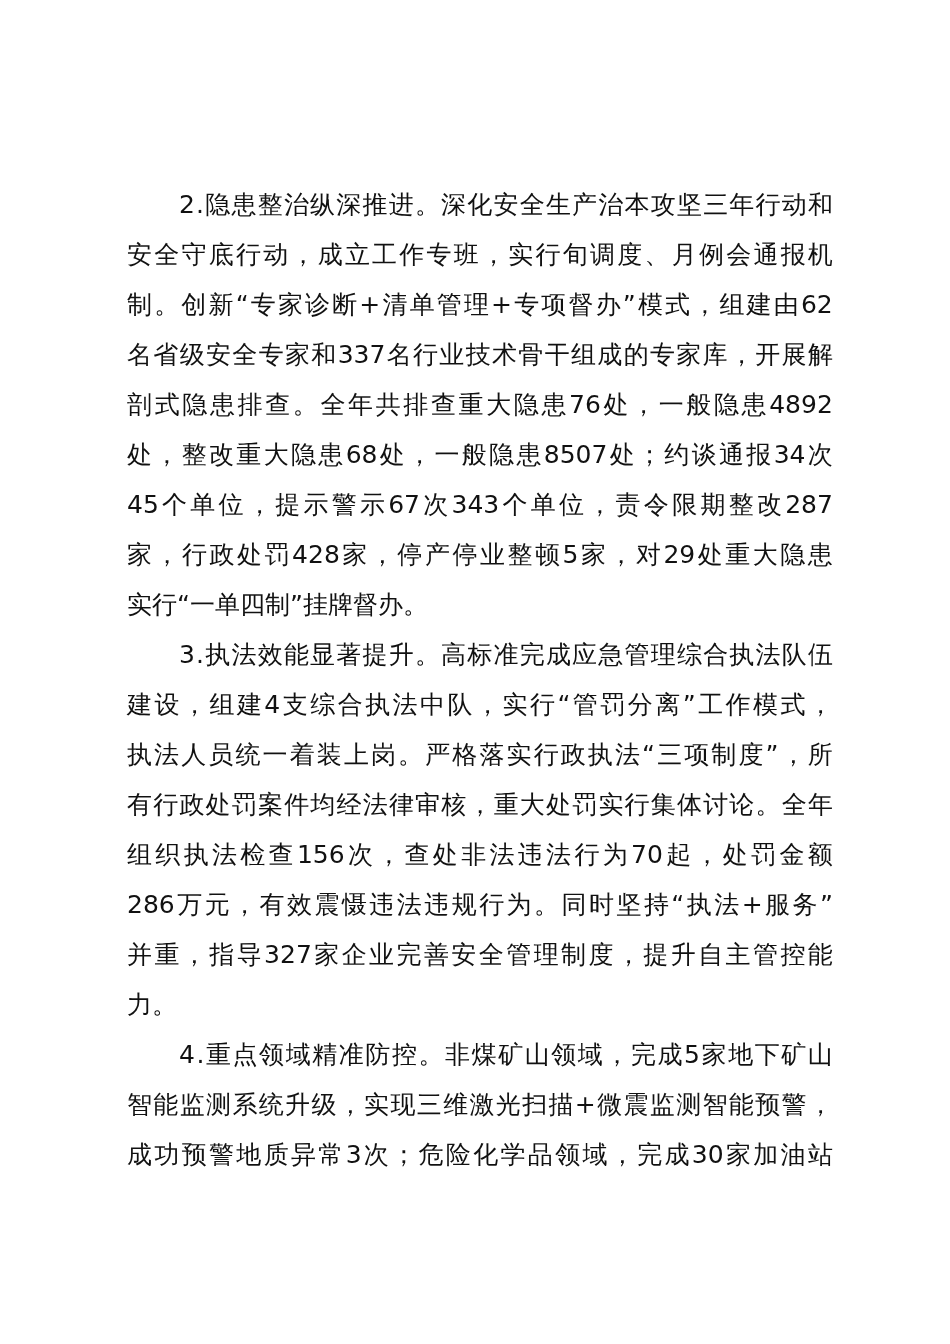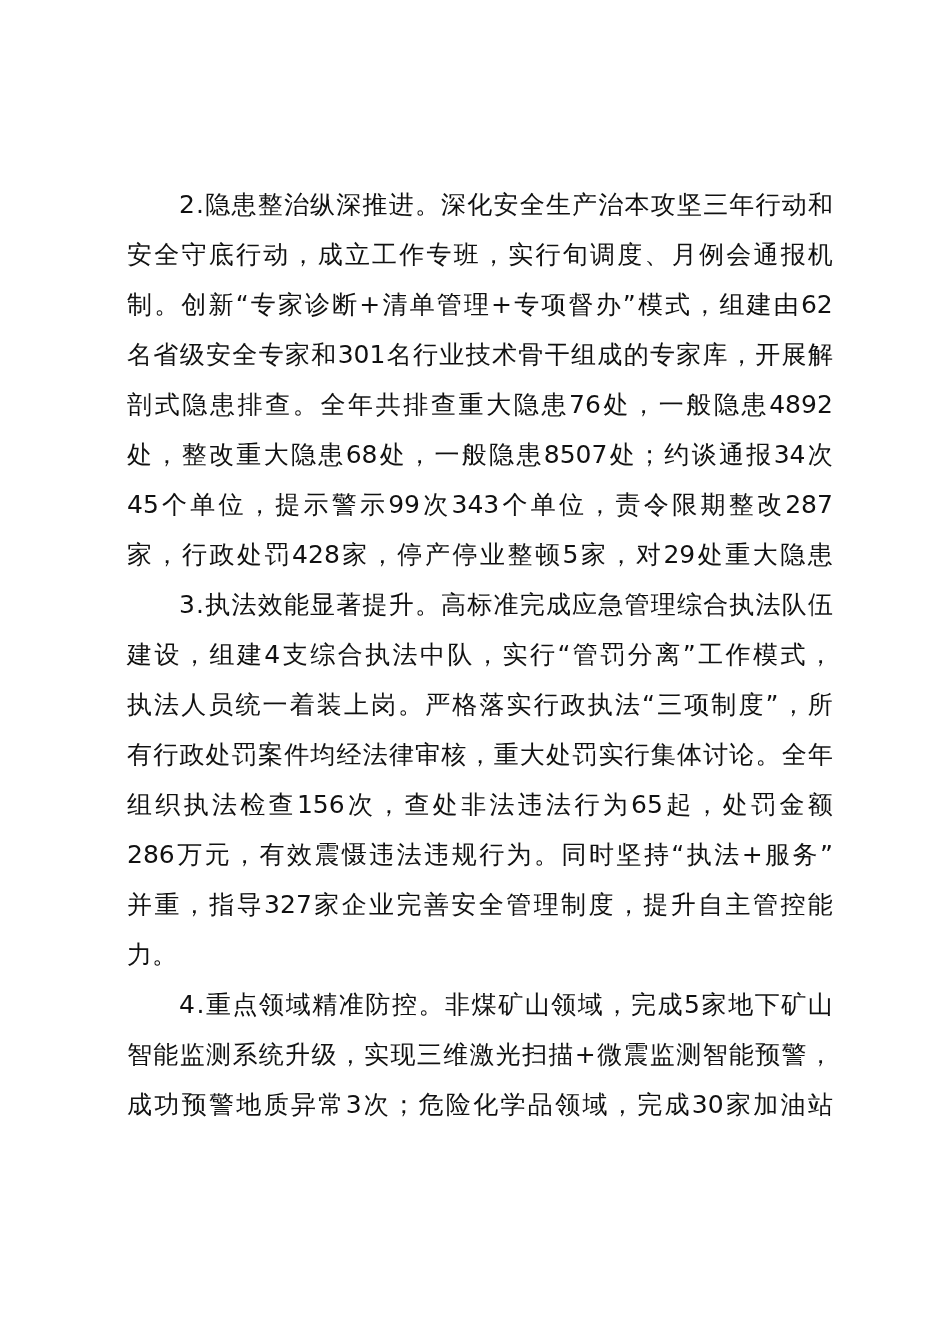--- a/index.html
+++ b/index.html
@@ -105,21 +105,21 @@
       </div>
     <div class="line">
         <span class="ch">名</span>
         <span class="ch">省</span>
         <span class="ch">级</span>
         <span class="ch">安</span>
         <span class="ch">全</span>
         <span class="ch">专</span>
         <span class="ch">家</span>
         <span class="ch">和</span>
-        <span class="ch">301</span>
+        <span class="ch">337</span>
         <span class="ch">名</span>
         <span class="ch">行</span>
         <span class="ch">业</span>
         <span class="ch">技</span>
         <span class="ch">术</span>
         <span class="ch">骨</span>
         <span class="ch">干</span>
         <span class="ch">组</span>
         <span class="ch">成</span>
         <span class="ch">的</span>
@@ -186,21 +186,21 @@
     <div class="line">
         <span class="ch">45</span>
         <span class="ch">个</span>
         <span class="ch">单</span>
         <span class="ch">位</span>
         <span class="ch">，</span>
         <span class="ch">提</span>
         <span class="ch">示</span>
         <span class="ch">警</span>
         <span class="ch">示</span>
-        <span class="ch">99</span>
+        <span class="ch">67</span>
         <span class="ch">次</span>
         <span class="ch">343</span>
         <span class="ch">个</span>
         <span class="ch">单</span>
         <span class="ch">位</span>
         <span class="ch">，</span>
         <span class="ch">责</span>
         <span class="ch">令</span>
         <span class="ch">限</span>
         <span class="ch">期</span>
@@ -228,20 +228,21 @@
         <span class="ch">家</span>
         <span class="ch">，</span>
         <span class="ch">对</span>
         <span class="ch">29</span>
         <span class="ch">处</span>
         <span class="ch">重</span>
         <span class="ch">大</span>
         <span class="ch">隐</span>
         <span class="ch">患</span>
       </div>
+    <div class="line last">实行“一单四制”挂牌督办。</div>
   </div>
 
   <div>
     <div class="line indent">
         <span class="ch">3</span>
         <span class="ch">.</span>
         <span class="ch">执</span>
         <span class="ch">法</span>
         <span class="ch">效</span>
         <span class="ch">能</span>
@@ -364,21 +365,21 @@
         <span class="ch">次</span>
         <span class="ch">，</span>
         <span class="ch">查</span>
         <span class="ch">处</span>
         <span class="ch">非</span>
         <span class="ch">法</span>
         <span class="ch">违</span>
         <span class="ch">法</span>
         <span class="ch">行</span>
         <span class="ch">为</span>
-        <span class="ch">65</span>
+        <span class="ch">70</span>
         <span class="ch">起</span>
         <span class="ch">，</span>
         <span class="ch">处</span>
         <span class="ch">罚</span>
         <span class="ch">金</span>
         <span class="ch">额</span>
       </div>
     <div class="line">
         <span class="ch">286</span>
         <span class="ch">万</span>

